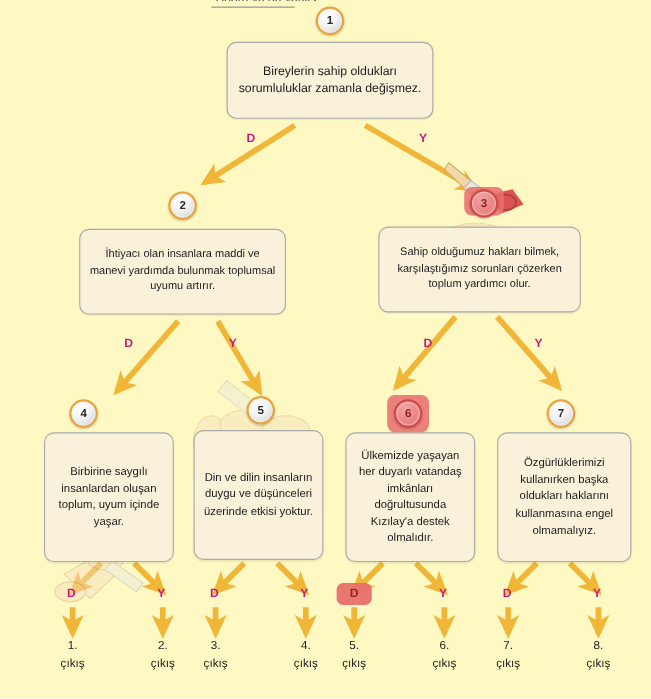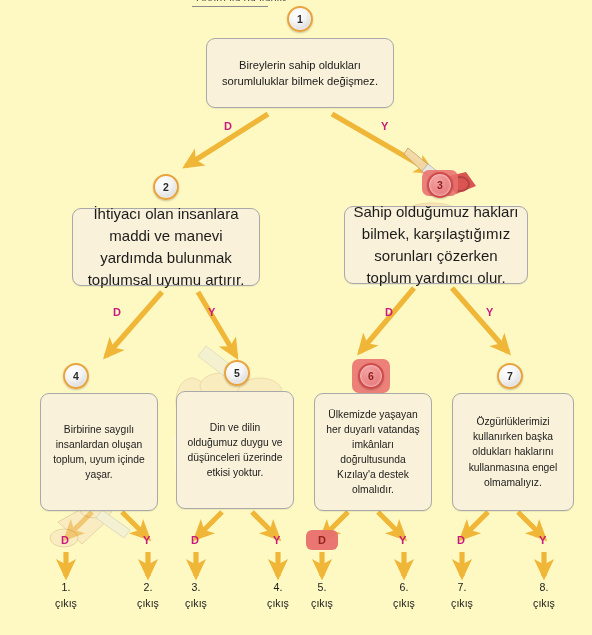--- a/index.html
+++ b/index.html
@@ -53,21 +53,21 @@
     line-height: 1.46;
     display: flex;
     align-items: center;
     justify-content: center;
     padding: 5px 7px;
     box-shadow: 0 1px 1px rgba(0,0,0,.07);
   }
   .node-box .txt { display: block; width: 100%; }
 
   .box-lv1 { font-size: 11.2px; }
-  .box-lv2 { font-size: 15px; }
+  .box-lv2 { font-size: 10px; }
   .box-lv3 { font-size: 10.3px; }
 
   
   .badge {
     position: absolute;
     z-index: 6;
     width: 26px;
     height: 26px;
     border-radius: 50%;
     background:
@@ -232,21 +232,21 @@
       <ellipse cx="52" cy="14" rx="16" ry="8"></ellipse>
     </g>
     <path d="M58 14 L86 34 L80 42 L52 22 Z" fill="#e8e8e8" stroke="#b5b5b5" stroke-width="1"></path>
   </svg>
 
   <div class="watermark" style="left:62px; top:486px; width:92px; height:18px; background:#ffffff; opacity:1;"></div>
   <div class="watermark" style="left:186px; top:392px; width:100px; height:20px; background:#ffffff; opacity:1;"></div>
 
   <div class="badge" style="left:287px; top:6px;">1</div>
   <div class="node-box box-lv1" style="left:206px; top:38px; width:188px; height:70px;">
-    <span class="txt">Bireylerin sahip oldukları sorumluluklar bilmek değişmez.</span>
+    <span class="txt">Bireylerin sahip oldukları sorumluluklar zamanla değişmez.</span>
   </div>
 
   <div class="branch-label" style="left:224px; top:120px;">D</div>
   <div class="branch-label" style="left:381px; top:120px;">Y</div>
 
   <div class="badge" style="left:153px; top:174px;">2</div>
   <div class="node-box box-lv2" style="left:72px; top:208px; width:188px; height:78px;">
     <span class="txt">İhtiyacı olan insanlara maddi ve manevi yardımda bulunmak toplumsal uyumu artırır.</span>
   </div>
 
@@ -261,21 +261,21 @@
   <div class="branch-label" style="left:385px; top:306px;">D</div>
   <div class="branch-label" style="left:486px; top:306px;">Y</div>
 
   <div class="badge" style="left:63px; top:363px;">4</div>
   <div class="node-box box-lv3" style="left:40px; top:393px; width:118px; height:118px;">
     <span class="txt">Birbirine saygılı insanlardan oluşan toplum, uyum içinde yaşar.</span>
   </div>
 
   <div class="badge" style="left:224px; top:360px;">5</div>
   <div class="node-box box-lv3" style="left:176px; top:391px; width:118px; height:118px;">
-    <span class="txt">Din ve dilin olduğumuz duygu ve düşünceleri üzerinde etkisi yoktur.</span>
+    <span class="txt">Din ve dilin insanların duygu ve düşünceleri üzerinde etkisi yoktur.</span>
   </div>
 
   <div class="badge-hl" style="left:352px; top:359px; width:38px; height:34px;"></div>
   <div class="badge marked" style="left:358px; top:363px;">6</div>
   <div class="node-box box-lv3" style="left:314px; top:393px; width:118px; height:118px;">
     <span class="txt">Ülkemizde yaşayan her duyarlı vatandaş imkânları doğrultusunda Kızılay'a destek olmalıdır.</span>
   </div>
 
   <div class="badge" style="left:497px; top:363px;">7</div>
   <div class="node-box box-lv3" style="left:452px; top:393px; width:122px; height:118px;">

